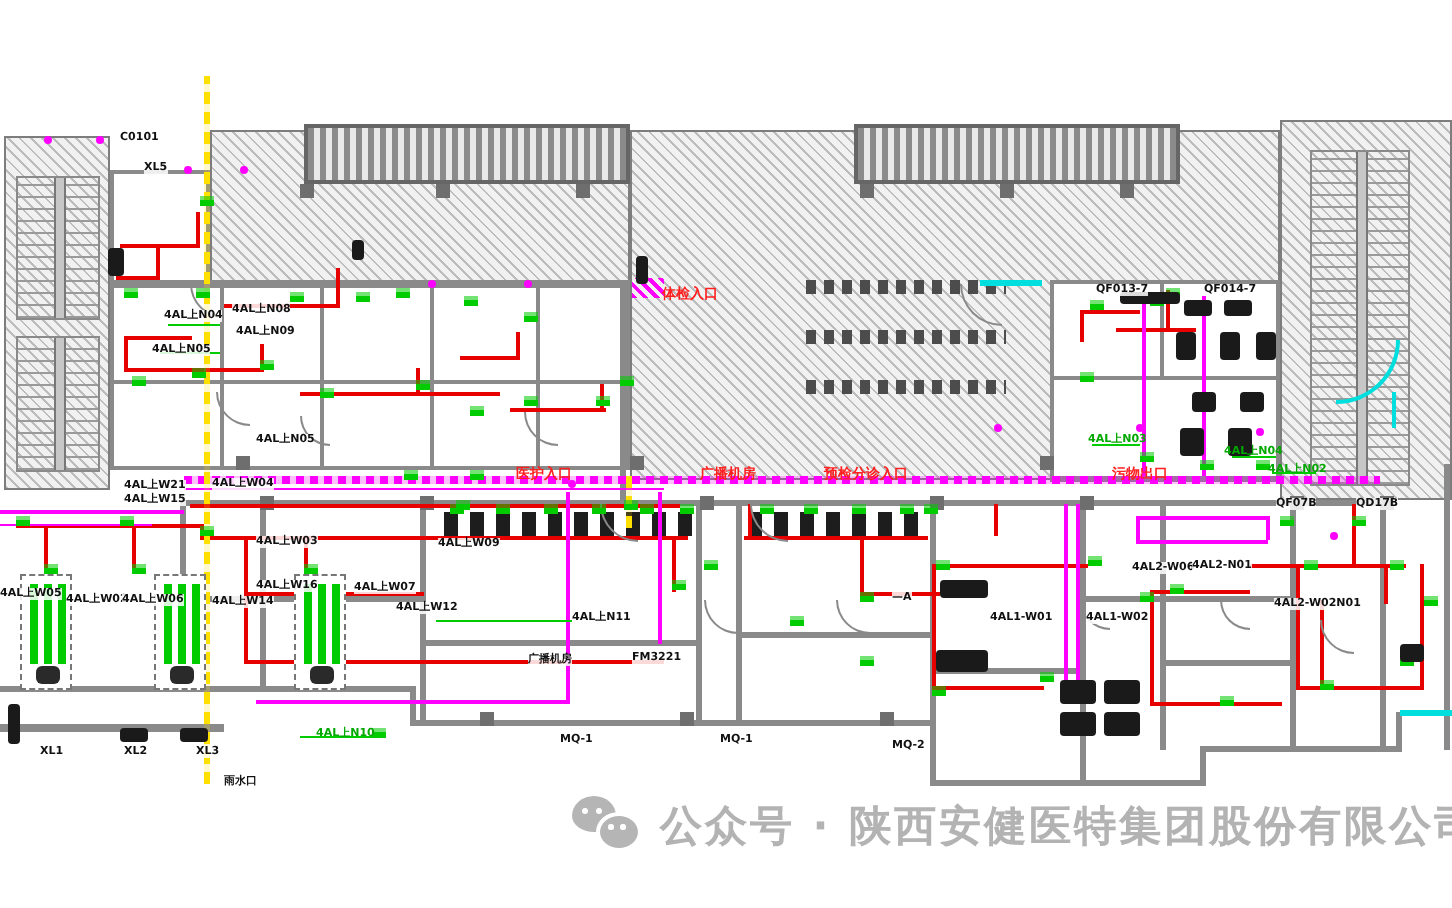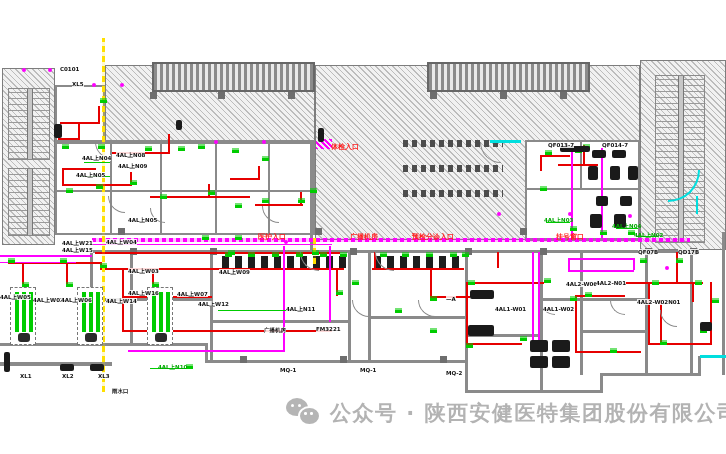--- a/index.html
+++ b/index.html
@@ -345,21 +345,21 @@
     <span class="lbl lk" style="left: 72px; top: 81px;">XL5</span>
     <span class="lbl lk" style="left: 82px; top: 155px;">4AL上N04</span>
     <span class="lbl lk" style="left: 76px; top: 172px;">4AL上N05</span>
     <span class="lbl lk" style="left: 116px; top: 152px;">4AL上N08</span>
     <span class="lbl lk" style="left: 118px; top: 163px;">4AL上N09</span>
     <span class="lbl lk" style="left: 128px; top: 217px;">4AL上N05</span>
     <span class="lbl lr" style="left: 331px; top: 144px;">体检入口</span>
     <span class="lbl lr" style="left: 258px; top: 234px;">医护入口</span>
     <span class="lbl lr" style="left: 350px; top: 234px;">广播机房</span>
     <span class="lbl lr" style="left: 412px; top: 234px;">预检分诊入口</span>
-    <span class="lbl lr" style="left: 556px; top: 234px;">挂号窗口</span>
+    <span class="lbl lr" style="left: 556px; top: 234px;">污物出口</span>
     <span class="lbl lk" style="left: 548px; top: 142px;">QF013-7</span>
     <span class="lbl lk" style="left: 602px; top: 142px;">QF014-7</span>
     <span class="lbl lg" style="left: 544px; top: 217px;">4AL上N03</span>
     <span class="lbl lg" style="left: 612px; top: 223px;">4AL上N04</span>
     <span class="lbl lg" style="left: 634px; top: 232px;">4AL上N02</span>
     <span class="lbl lk" style="left: 638px; top: 249px;">QF07B</span>
     <span class="lbl lk" style="left: 678px; top: 249px;">QD17B</span>
     <span class="lbl lk" style="left: 62px; top: 240px;">4AL上W21</span>
     <span class="lbl lk" style="left: 62px; top: 247px;">4AL上W15</span>
     <span class="lbl lk" style="left: 106px; top: 239px;">4AL上W04</span>

